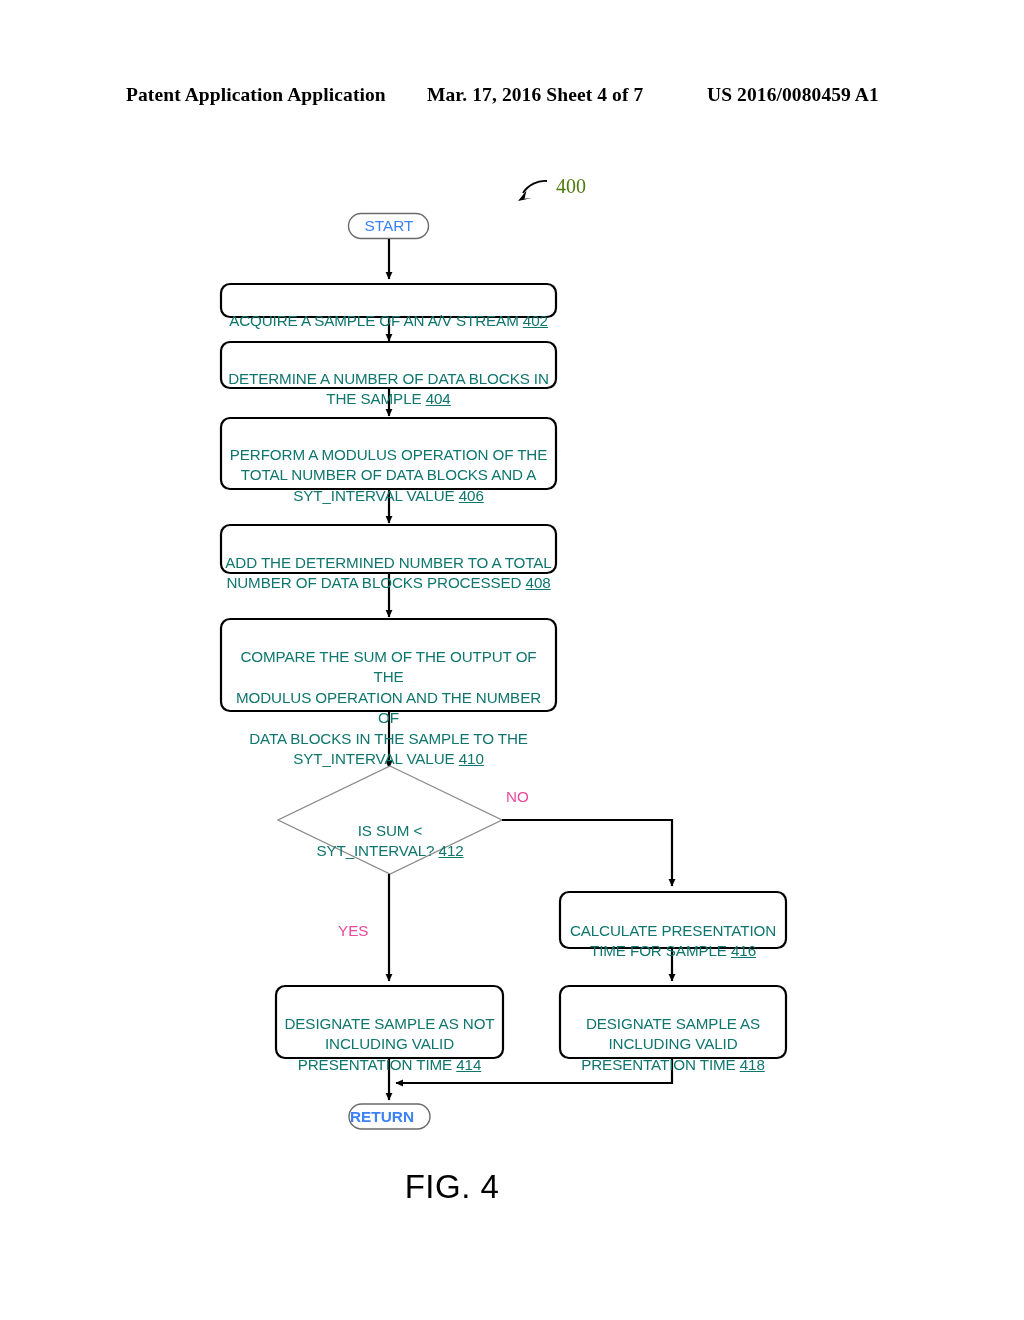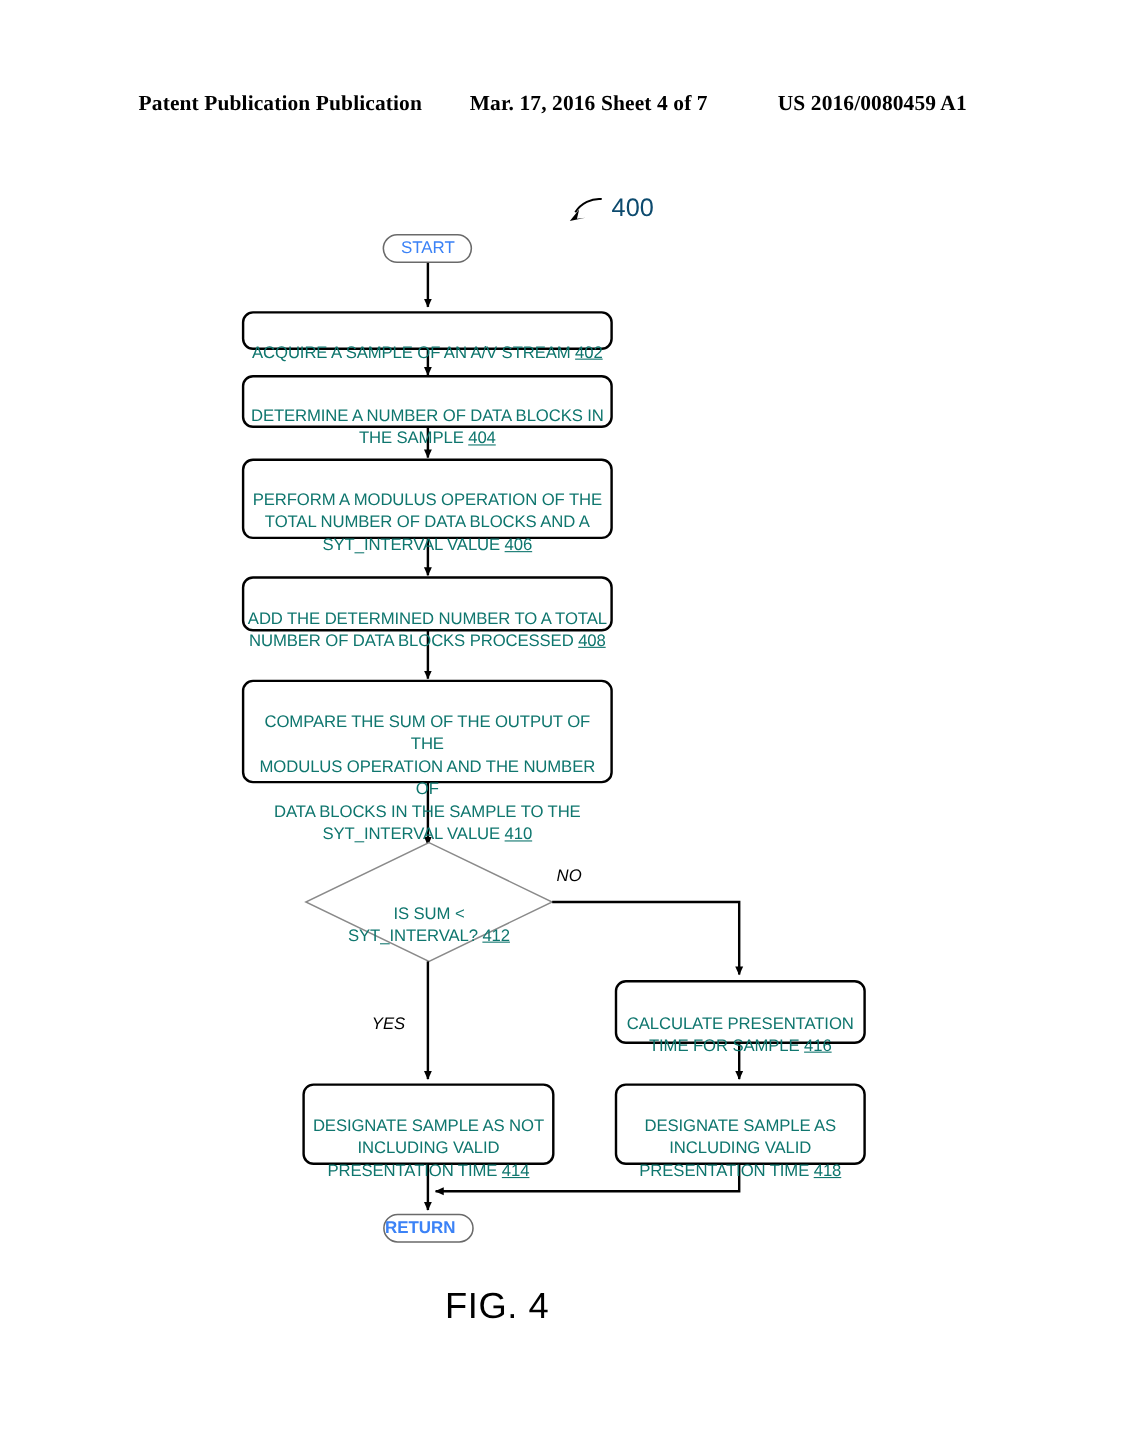--- a/index.html
+++ b/index.html
@@ -61,50 +61,49 @@
     font-family: "Liberation Sans", sans-serif;
     font-size: 15.4px;
     line-height: 18px;
     color: #3b82f6;
   }
   .edge-label {
     position: absolute;
     font-family: "Liberation Sans", sans-serif;
     font-size: 15.2px;
     line-height: 18px;
-    color: #000000;
-    font-style: italic;
+    color: #ec4899;
   }
   .ref-num { text-decoration: underline; }
 
   .callout-num {
     position: absolute;
-    font-family: Liberation Sans, sans-serif;
-    font-size: 23px;
-    color: #0c4a6e;
+    font-family: Liberation Serif, serif;
+    font-size: 20px;
+    color: #4d7c0f;
   }
 
   #fig-caption {
     position: absolute;
     left: 0;
     top: 1168px;
     width: 1024px;
     text-align: center;
     font-family: "Liberation Sans", sans-serif;
     font-size: 33px;
     letter-spacing: 0.5px;
     color: #000;
   }
   #fig-caption span { margin-left: -120px; }
 </style>
 </head>
 <body>
 
 <div id="page-header">
-  <span class="hdr-left">Patent Publication Publication</span>
+  <span class="hdr-left">Patent Application Application</span>
   <span class="hdr-mid">Mar. 17, 2016  Sheet 4 of 7</span>
   <span class="hdr-right">US 2016/0080459 A1</span>
 </div>
 
 <div id="figure-canvas">
   <svg width="1024" height="1320" viewBox="0 0 1024 1320" xmlns="http://www.w3.org/2000/svg">
     <defs>
       <marker id="arrowhead" markerWidth="9" markerHeight="9" refX="7.4" refY="4.2" orient="auto" markerUnits="userSpaceOnUse">
         <path d="M0,0.6 L8,4.2 L0,7.8 z" fill="#000000"></path>
       </marker>

